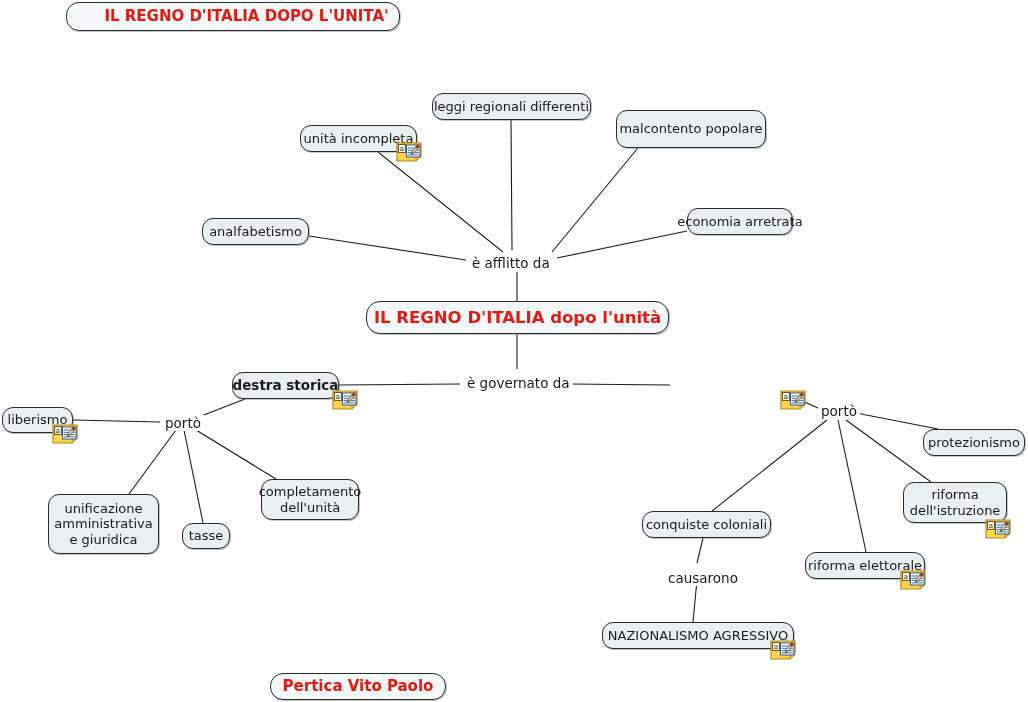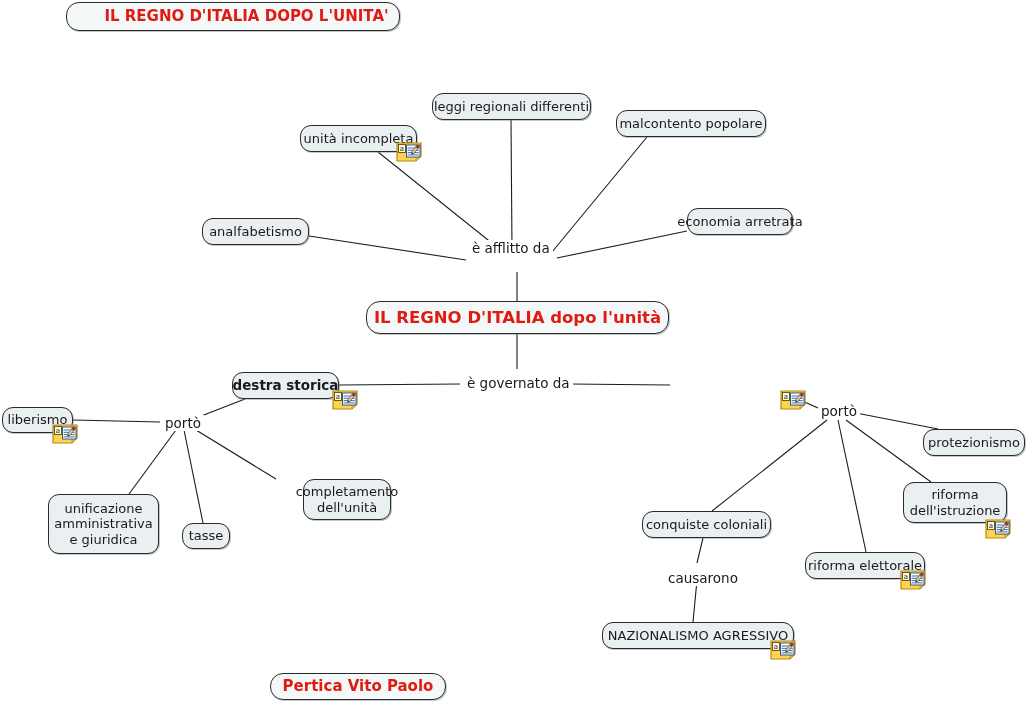--- a/index.html
+++ b/index.html
@@ -118,21 +118,21 @@
           <line x1="11.6" y1="8.3" x2="22.8" y2="8.3"></line>
           <line x1="11.6" y1="10.6" x2="22.8" y2="10.6"></line>
           <line x1="11.6" y1="12.9" x2="22.8" y2="12.9"></line>
         </g>
         <g transform="rotate(38 18 9)">
           <rect x="16.9" y="2.2" width="2.5" height="9.2" fill="#e8c8a0" stroke="#6b4a22" stroke-width="0.6"></rect>
           <rect x="16.9" y="2.2" width="2.5" height="2.6" fill="#b02a1a" stroke="#6b4a22" stroke-width="0.6"></rect>
           <path d="M16.9 11.4 L18.15 13.6 L19.4 11.4 Z" fill="#3a2a18"></path>
         </g>
       </svg></div>
-    <div class="node" style="left: 616px; top: 110px; width: 150px; height: 27px;"><span>malcontento popolare</span></div>
+    <div class="node" style="left: 616px; top: 110px; width: 150px; height: 38px;"><span>malcontento popolare</span></div>
     <div class="node" style="left: 202px; top: 218px; width: 107px; height: 27px;"><span>analfabetismo</span></div>
     <div class="node" style="left: 687px; top: 208px; width: 106px; height: 27px;"><span>economia arretrata</span></div>
     <div class="node bold" style="left: 232px; top: 372px; width: 107px; height: 27px;"><span>destra storica</span></div>
     <div class="noteicon" style="left: 332px; top: 390px;"><svg viewBox="0 0 26 20" width="26" height="20">
         <path d="M1 1 H25 V14 L20 19 H1 Z" fill="#ffd34d" stroke="#b58a16" stroke-width="1.2"></path>
         <path d="M25 14 L20 19 V14 Z" fill="#f0c040" stroke="#b58a16" stroke-width="0.8"></path>
         <rect x="2.5" y="2.5" width="7" height="8" fill="#fffbe8" stroke="#5a4a10" stroke-width="0.9"></rect>
         <text x="6" y="9.2" font-family="DejaVu Sans, sans-serif" font-size="7" text-anchor="middle" fill="#1a1a1a">a</text>
         <rect x="10.5" y="3" width="13.5" height="12" fill="#ffffff" stroke="#2b4a7a" stroke-width="0.9"></rect>
         <g stroke="#2f6fb5" stroke-width="1">
@@ -181,21 +181,21 @@
         <g transform="rotate(38 18 9)">
           <rect x="16.9" y="2.2" width="2.5" height="9.2" fill="#e8c8a0" stroke="#6b4a22" stroke-width="0.6"></rect>
           <rect x="16.9" y="2.2" width="2.5" height="2.6" fill="#b02a1a" stroke="#6b4a22" stroke-width="0.6"></rect>
           <path d="M16.9 11.4 L18.15 13.6 L19.4 11.4 Z" fill="#3a2a18"></path>
         </g>
       </svg></div>
     <div class="node" style="left: 48px; top: 494px; width: 111px; height: 60px;"><span>unificazione
 amministrativa
 e giuridica</span></div>
     <div class="node" style="left: 182px; top: 523px; width: 48px; height: 26px;"><span>tasse</span></div>
-    <div class="node" style="left: 261px; top: 479px; width: 88px; height: 41px; margin-left: 42px;"><span>completamento
+    <div class="node" style="left: 261px; top: 479px; width: 98px; height: 41px;"><span>completamento
 dell'unità</span></div>
     <div class="node" style="left: 923px; top: 429px; width: 102px; height: 27px;"><span>protezionismo</span></div>
     <div class="node" style="left: 903px; top: 482px; width: 104px; height: 41px;"><span>riforma
 dell'istruzione</span></div>
     <div class="noteicon" style="left: 985px; top: 519px;"><svg viewBox="0 0 26 20" width="26" height="20">
         <path d="M1 1 H25 V14 L20 19 H1 Z" fill="#ffd34d" stroke="#b58a16" stroke-width="1.2"></path>
         <path d="M25 14 L20 19 V14 Z" fill="#f0c040" stroke="#b58a16" stroke-width="0.8"></path>
         <rect x="2.5" y="2.5" width="7" height="8" fill="#fffbe8" stroke="#5a4a10" stroke-width="0.9"></rect>
         <text x="6" y="9.2" font-family="DejaVu Sans, sans-serif" font-size="7" text-anchor="middle" fill="#1a1a1a">a</text>
         <rect x="10.5" y="3" width="13.5" height="12" fill="#ffffff" stroke="#2b4a7a" stroke-width="0.9"></rect>
@@ -244,18 +244,18 @@
           <line x1="11.6" y1="10.6" x2="22.8" y2="10.6"></line>
           <line x1="11.6" y1="12.9" x2="22.8" y2="12.9"></line>
         </g>
         <g transform="rotate(38 18 9)">
           <rect x="16.9" y="2.2" width="2.5" height="9.2" fill="#e8c8a0" stroke="#6b4a22" stroke-width="0.6"></rect>
           <rect x="16.9" y="2.2" width="2.5" height="2.6" fill="#b02a1a" stroke="#6b4a22" stroke-width="0.6"></rect>
           <path d="M16.9 11.4 L18.15 13.6 L19.4 11.4 Z" fill="#3a2a18"></path>
         </g>
       </svg></div>
     <div class="node red title" style="left: 270px; top: 673px; width: 176px; height: 27px;"><span>Pertica Vito Paolo</span></div>
-    <div class="linklabel" style="left: 469px; top: 240px;">è afflitto da</div>
+    <div class="linklabel" style="left: 469px; top: 255px;">è afflitto da</div>
     <div class="linklabel" style="left: 464px; top: 375px;">è governato da</div>
     <div class="linklabel" style="left: 162px; top: 415px;">portò</div>
     <div class="linklabel" style="left: 818px; top: 403px;">portò</div>
     <div class="linklabel" style="left: 665px; top: 570px;">causarono</div>
   </div>
 
 </body></html>

